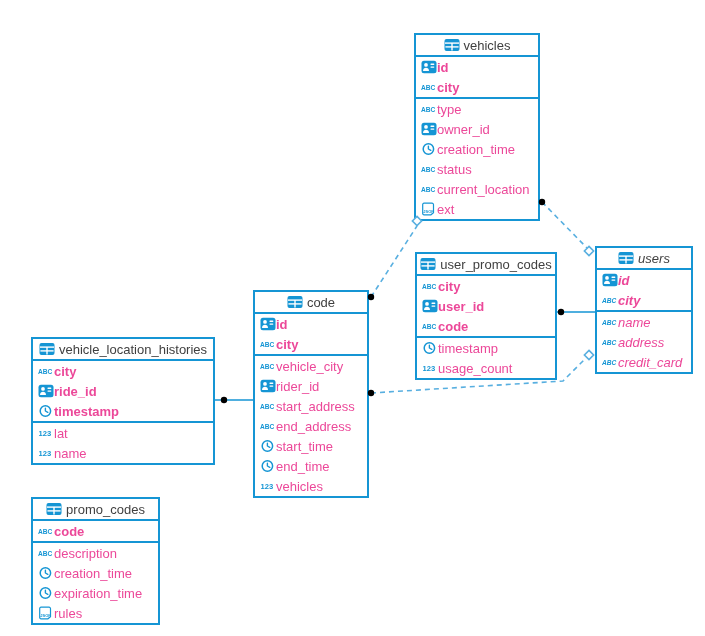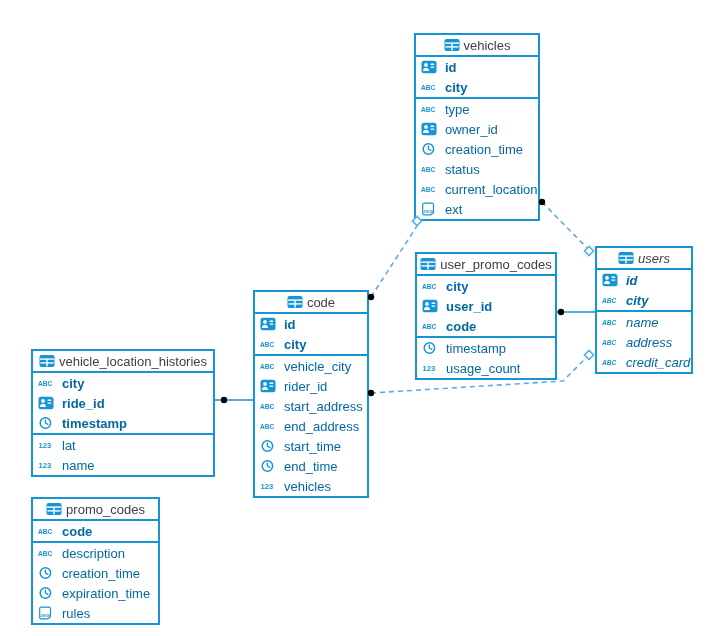--- a/index.html
+++ b/index.html
@@ -10,22 +10,22 @@
   .tbl{
     position:absolute;background:#fff;border:2px solid var(--accent);
     box-sizing:border-box;z-index:1;
   }
   .hdr{
     height:20px;display:flex;align-items:center;justify-content:center;gap:4px;
     border-bottom:2px solid var(--accent);font-size:13px;font-weight:500;color:#404040;
     white-space:nowrap;overflow:hidden;
   }
   .row{
-    height:20px;display:flex;align-items:center;gap:8px;padding:0 4px 0 5px;
-    font-size:13px;color:#0369a1;white-space:nowrap;
+    height:20px;display:flex;align-items:center;gap:0;padding:0 4px 0 5px;
+    font-size:13px;color:#ec4899;white-space:nowrap;
   }
   .row.pk{font-weight:700;}
   .sep{border-top:2px solid var(--accent);height:0;}
   .icn{width:16px;height:14px;flex:0 0 16px;display:flex;align-items:flex-start;justify-content:flex-start;}
   .icn svg{display:block;}
   #wires{position:absolute;left:0;top:0;z-index:2;pointer-events:none;}
   .wire-solid{stroke:var(--accent);stroke-width:1.6;fill:none;}
   .wire-dashed{stroke:var(--dash);stroke-width:1.6;fill:none;stroke-dasharray:5 4;}
   .wire-dot{fill:#000;}
   .wire-diamond{fill:#fff;stroke:var(--dash);stroke-width:1.6;}
@@ -361,21 +361,21 @@
       </div>
       <div class="row">
         <span class="icn">
           <svg width="16" height="14" viewBox="0 0 16 14">
             <text x="0.5" y="10" font-family="Liberation Sans, sans-serif" font-size="7.6" font-weight="bold" fill="#1595d4">123</text>
           </svg>
         </span>
         <span>vehicles</span>
       </div>
     </div>
-    <div class="tbl" style="left: 31px; top: 337px; width: 184px; margin-top: 12px;">
+    <div class="tbl" style="left: 31px; top: 337px; width: 184px;">
       <div class="hdr">
         <span class="icn">
           <svg width="16" height="14" viewBox="0 0 16 14">
             <rect x="0.5" y="1" width="15" height="12" rx="2" fill="#1595d4"></rect>
             <g stroke="#fff" stroke-width="1.4">
               <line x1="1" y1="5.1" x2="15" y2="5.1"></line>
               <line x1="8" y1="5.1" x2="8" y2="12.6"></line>
               <line x1="1.4" y1="8.9" x2="14.6" y2="8.9"></line>
             </g>
           </svg>

